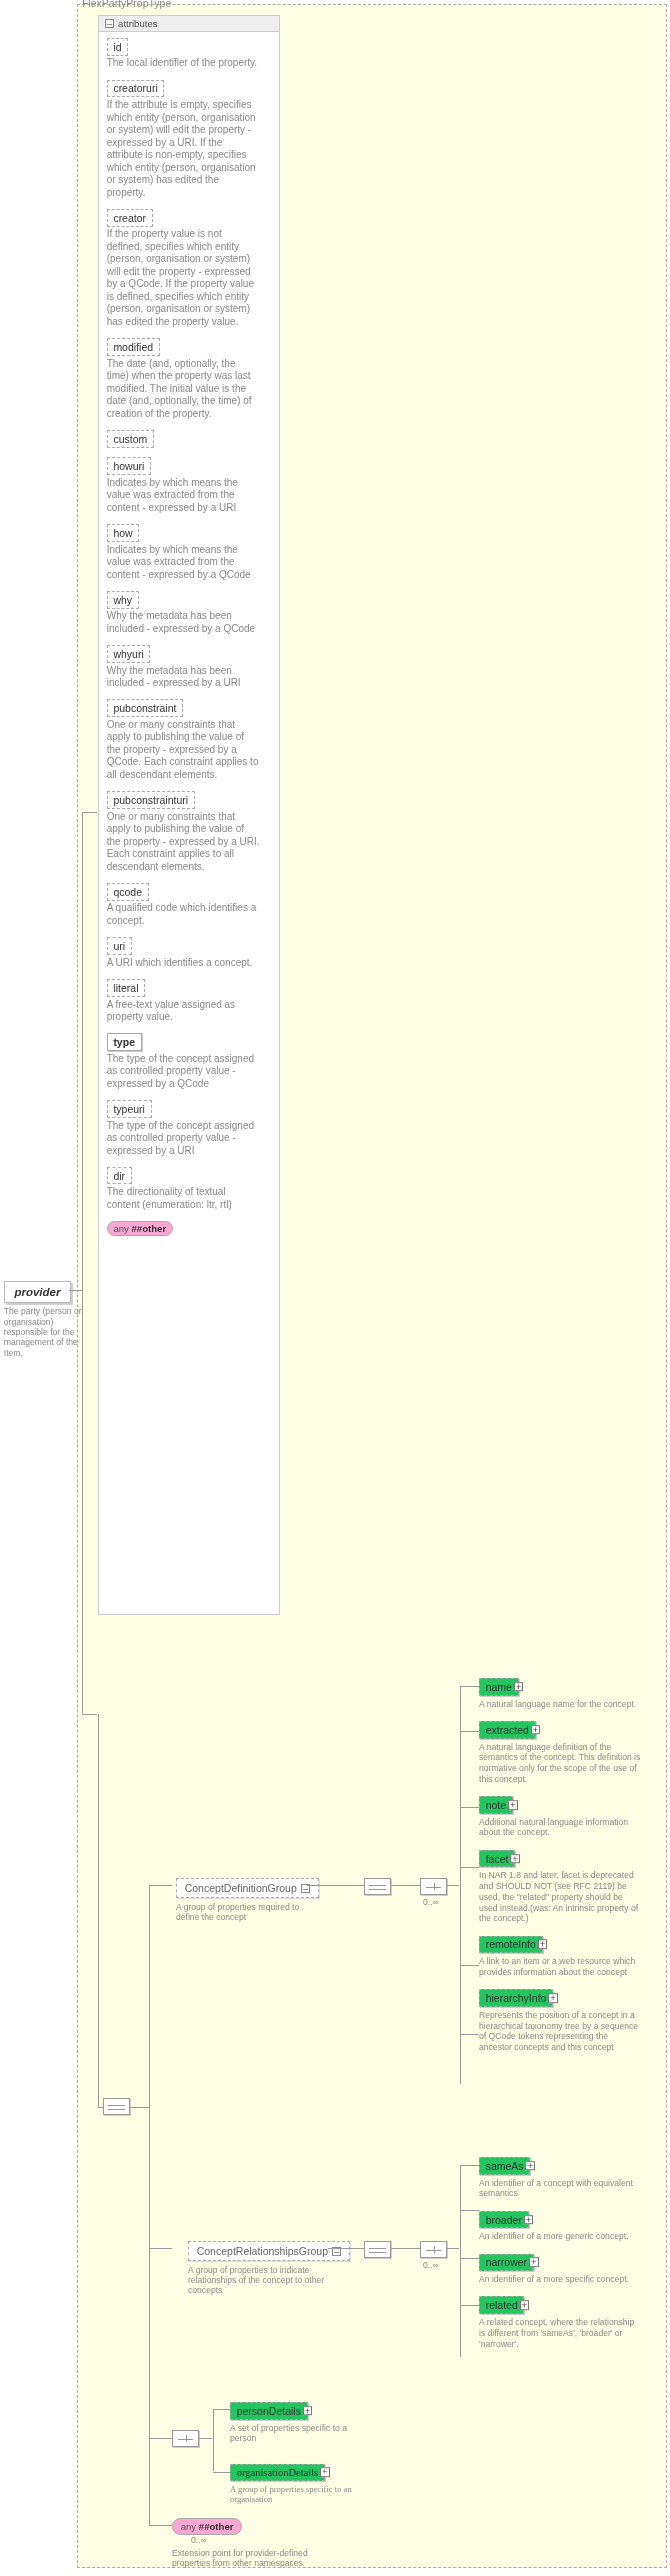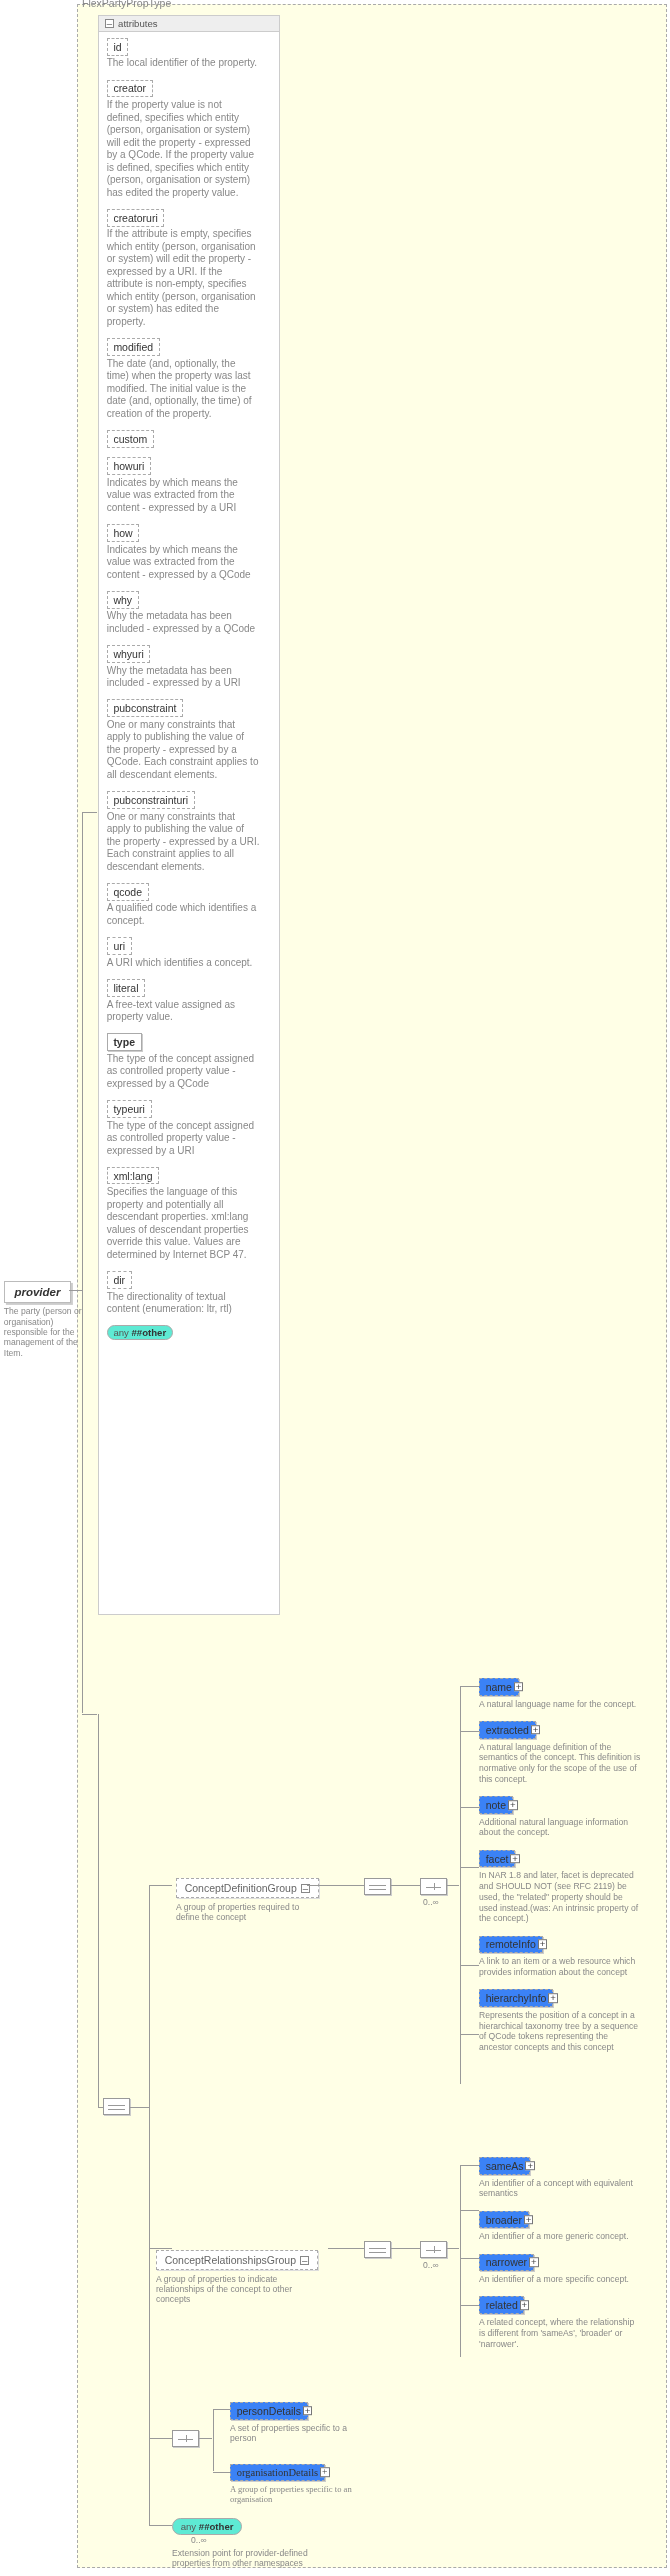--- a/index.html
+++ b/index.html
@@ -165,21 +165,21 @@
     margin-top: 1.9px;
     width: 153px;
   }
   .any-pill {
     border: 1px solid #aaa;
     border-radius: 9.6px;
     display: inline-block;
     padding: 1px 5.7px;
     font-size: 9.6px;
     color: #555;
-    background:#5eead4;
+    background:#f9a8d4;
   }
   .any-strong { font-weight:bold; color:#333; }
 
   
   .group-pill {
     border: 1px dashed #aaa;
     background: #fff;
     padding: 2.9px 7.7px;
     display: inline-block;
     font-size: 10.5px;
@@ -222,21 +222,21 @@
   .child-col {
     position: absolute;
     left: 479px;
     width: 180px;
   }
   .child-row {
     margin-bottom: 11.5px;
   }
   .child-name {
     border: 1px solid #aaa;
-    background:#3b82f6;
+    background:#22c55e;
     padding: 1.9px 5.7px;
     font-size:10.5px;
     color:#333;
     display:inline-block;
     position:relative;
     box-shadow: 1px 1px 0 #ccc;
   }
   .child-name.dashed { border-style: dashed; }
   .child-name .plus {
     position:absolute;
@@ -277,36 +277,35 @@
   <div class="vline" style="left:82px; top:812px; height:901px;"></div>
   <div class="hline" style="left:82px; top:812px; width:15.3px;"></div>
 
   <div class="attr-panel">
     <div class="attr-header">
       <span class="minus">–</span>
       <span>attributes</span>
     </div>
     <div class="attr-body">
       <div class="attr-row"><span class="attr-label">id</span><div class="attr-desc">The local identifier of the property.</div></div>
+      <div class="attr-row"><span class="attr-label">creatoruri</span><div class="attr-desc">If the attribute is empty, specifies which entity (person, organisation or system) will edit the property - expressed by a URI. If the attribute is non-empty, specifies which entity (person, organisation or system) has edited the property.</div></div>
       <div class="attr-row"><span class="attr-label">creator</span><div class="attr-desc">If the property value is not defined, specifies which entity (person, organisation or system) will edit the property - expressed by a QCode. If the property value is defined, specifies which entity (person, organisation or system) has edited the property value.</div></div>
-      <div class="attr-row"><span class="attr-label">creatoruri</span><div class="attr-desc">If the attribute is empty, specifies which entity (person, organisation or system) will edit the property - expressed by a URI. If the attribute is non-empty, specifies which entity (person, organisation or system) has edited the property.</div></div>
       <div class="attr-row"><span class="attr-label">modified</span><div class="attr-desc">The date (and, optionally, the time) when the property was last modified. The initial value is the date (and, optionally, the time) of creation of the property.</div></div>
       <div class="attr-row"><span class="attr-label">custom</span></div>
       <div class="attr-row"><span class="attr-label">howuri</span><div class="attr-desc">Indicates by which means the value was extracted from the content - expressed by a URI</div></div>
       <div class="attr-row"><span class="attr-label">how</span><div class="attr-desc">Indicates by which means the value was extracted from the content - expressed by a QCode</div></div>
       <div class="attr-row"><span class="attr-label">why</span><div class="attr-desc">Why the metadata has been included - expressed by a QCode</div></div>
       <div class="attr-row"><span class="attr-label">whyuri</span><div class="attr-desc">Why the metadata has been included - expressed by a URI</div></div>
       <div class="attr-row"><span class="attr-label">pubconstraint</span><div class="attr-desc">One or many constraints that apply to publishing the value of the property - expressed by a QCode. Each constraint applies to all descendant elements.</div></div>
       <div class="attr-row"><span class="attr-label">pubconstrainturi</span><div class="attr-desc">One or many constraints that apply to publishing the value of the property - expressed by a URI. Each constraint applies to all descendant elements.</div></div>
       <div class="attr-row"><span class="attr-label">qcode</span><div class="attr-desc">A qualified code which identifies a concept.</div></div>
       <div class="attr-row"><span class="attr-label">uri</span><div class="attr-desc">A URI which identifies a concept.</div></div>
       <div class="attr-row"><span class="attr-label">literal</span><div class="attr-desc">A free-text value assigned as property value.</div></div>
       <div class="attr-row"><span class="attr-label solid">type</span><div class="attr-desc">The type of the concept assigned as controlled property value - expressed by a QCode</div></div>
       <div class="attr-row"><span class="attr-label">typeuri</span><div class="attr-desc">The type of the concept assigned as controlled property value - expressed by a URI</div></div>
-      <div class="attr-row"><span class="attr-label">xml:lang</span><div class="attr-desc">Specifies the language of this property and potentially all descendant properties. xml:lang values of descendant properties override this value. Values are determined by Internet BCP 47.</div></div>
       <div class="attr-row"><span class="attr-label">dir</span><div class="attr-desc">The directionality of textual content (enumeration: ltr, rtl)</div></div>
       <div class="attr-row">
         <span class="any-pill">
           <span>any</span>&nbsp;<span class="any-strong">##other</span>
         </span>
       </div>
     </div>
   </div>
 
   <div class="hline" style="left:82px; top:1714px; width:15.3px;"></div>
@@ -341,21 +340,21 @@
     <div class="child-row"><span class="child-name dashed expandable"><span>note</span><span class="plus">+</span></span><div class="child-desc">Additional natural language information about the concept.</div></div>
     <div class="hline" style="left:-19px; top:189px; width:19px; position:absolute;"></div>
     <div class="child-row"><span class="child-name dashed expandable"><span>facet</span><span class="plus">+</span></span><div class="child-desc">In NAR 1.8 and later, facet is deprecated and SHOULD NOT (see RFC 2119) be used, the "related" property should be used instead.(was: An intrinsic property of the concept.)</div></div>
     <div class="hline" style="left:-19px; top:287px; width:19px; position:absolute;"></div>
     <div class="child-row"><span class="child-name dashed expandable"><span>remoteInfo</span><span class="plus">+</span></span><div class="child-desc">A link to an item or a web resource which provides information about the concept</div></div>
     <div class="hline" style="left:-19px; top:356px; width:19px; position:absolute;"></div>
     <div class="child-row"><span class="child-name dashed expandable"><span>hierarchyInfo</span><span class="plus">+</span></span><div class="child-desc">Represents the position of a concept in a hierarchical taxonomy tree by a sequence of QCode tokens representing the ancestor concepts and this concept</div></div>
   </div>
 
   <div class="hline" style="left:149px; top:2248px; width:23px;"></div>
-  <div style="position:absolute; left:156px; top:2241px;margin-top:9px;">
+  <div style="position:absolute; left:188px; top:2241px;">
     <span class="group-pill expandable">
       <span>ConceptRelationshipsGroup</span><span class="expand">–</span>
     </span>
     <div class="desc" style="width:153px;">A group of properties to indicate relationships of the concept to other concepts</div>
   </div>
   <div class="hline" style="left:328px; top:2248px; width:36px;"></div>
   <div class="seq" style="left:364px; top:2241px;"></div>
   <div class="hline" style="left:391px; top:2248px; width:29px;"></div>
   <div class="choice" style="left:420px; top:2241px;"></div>
   <div class="occ" style="left:423px; top:2260px;">0..∞</div>

